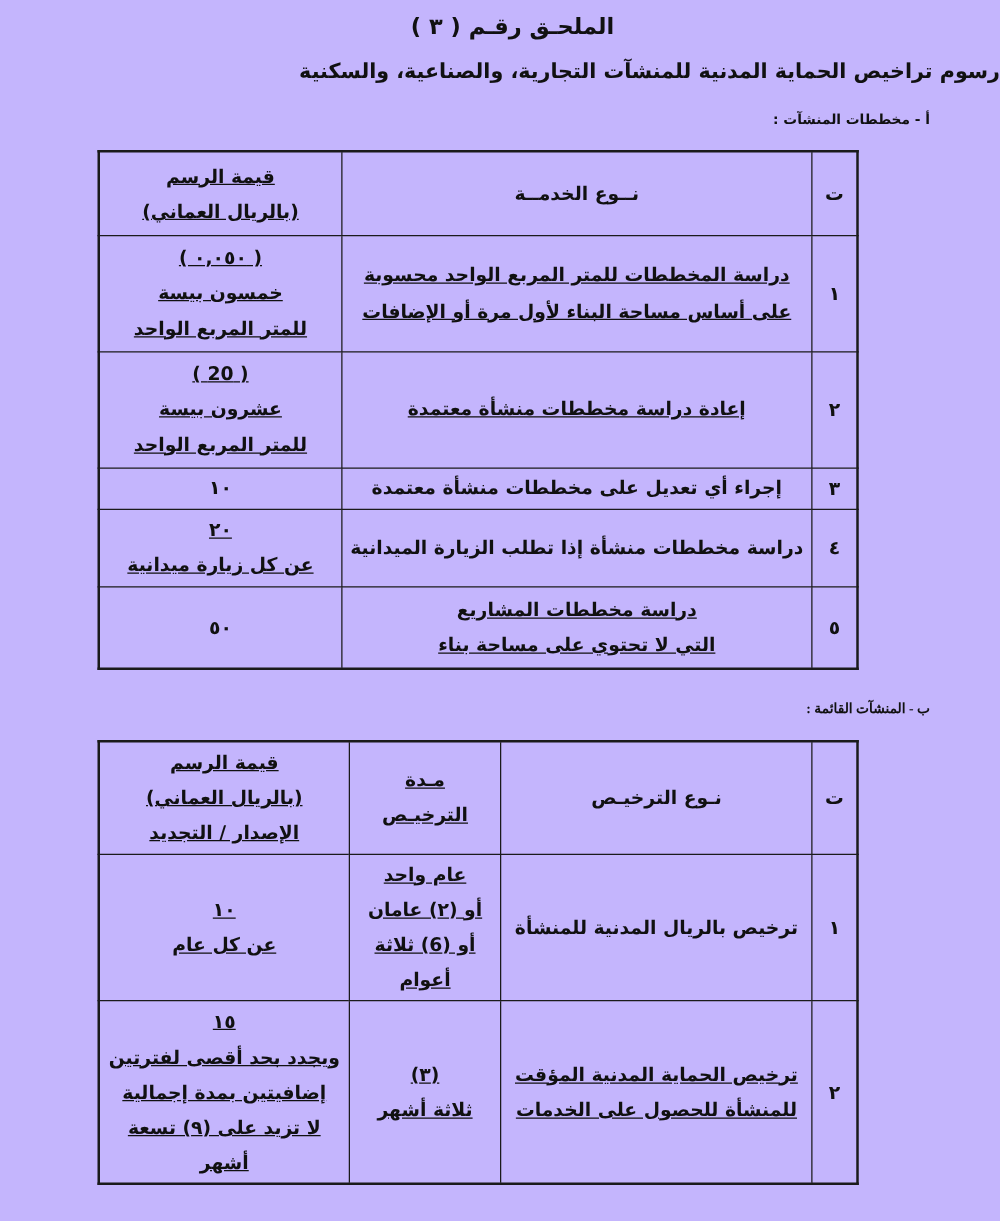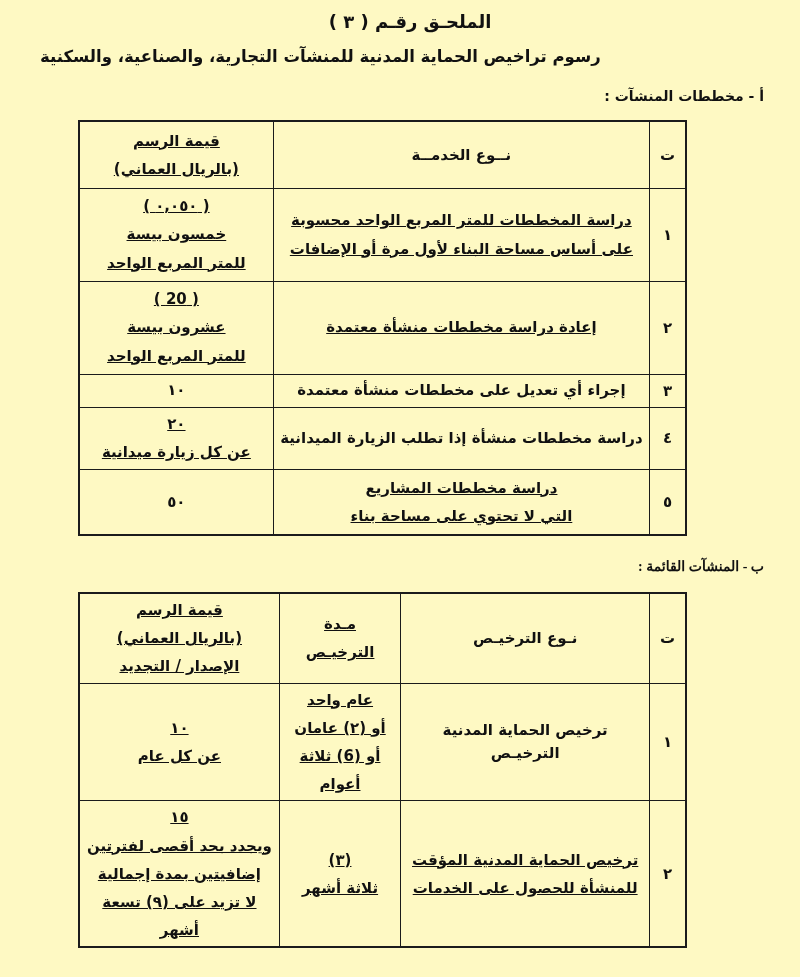--- a/index.html
+++ b/index.html
@@ -4,48 +4,48 @@
 <style>
   html, body {
     margin: 0;
     padding: 0;
     background: #ffffff;
   }
   .page {
     position: relative;
     width: 800px;
     height: 977px;
-    background: #fef9c3;
+    background: #c4b5fd;
     color: #111111;
     direction: rtl;
     font-family: "DejaVu Sans", sans-serif;
     font-weight: bold;
     overflow: hidden;
   }
   .doc-title {
     padding-top: 10px;
     padding-left: 20px;
     text-align: center;
     font-size: 18px;
     line-height: 24px;
   }
   .doc-subtitle {
     margin-top: 11px;
     padding-left: 40px;
-    text-align: left;
+    text-align: right;
     font-size: 16.5px;
     line-height: 24px;
   }
   .section-heading {
     margin-top: 15px;
     margin-left: 0;
     padding-left: 0;
     text-align: right;
-    padding-right: 36px;
-    font-size: 14px;
+    padding-right: 56px;
+    font-size: 11px;
     line-height: 24px;
   }
   .section-heading.second {
     margin-top: 19px;
     font-family: Liberation Serif, serif;
   }
   table.fees {
     border-collapse: collapse;
     table-layout: fixed;
     margin-right: 113px;
@@ -155,21 +155,21 @@
         <td class="header-cell idx-cell">ت</td>
         <td class="header-cell">نـوع الترخيـص</td>
         <td class="header-cell multiline">مـدة
 الترخيـص</td>
         <td class="header-cell multiline">قيمة الرسم
 (بالريال العماني)
 الإصدار / التجديد</td>
       </tr>
       <tr class="rh-1">
         <td class="idx-cell">١</td>
-        <td class="single-line">ترخيص الحماية المدنية الترخيـص</td>
+        <td class="single-line">ترخيص بالريال المدنية للمنشأة</td>
         <td class="multiline">عام واحد
 أو (٢) عامان
 أو (6) ثلاثة أعوام</td>
         <td class="multiline">١٠
 عن كل عام</td>
       </tr>
       <tr class="rh-2">
         <td class="idx-cell">٢</td>
         <td class="multiline">ترخيص الحماية المدنية المؤقت
 للمنشأة للحصول على الخدمات</td>

